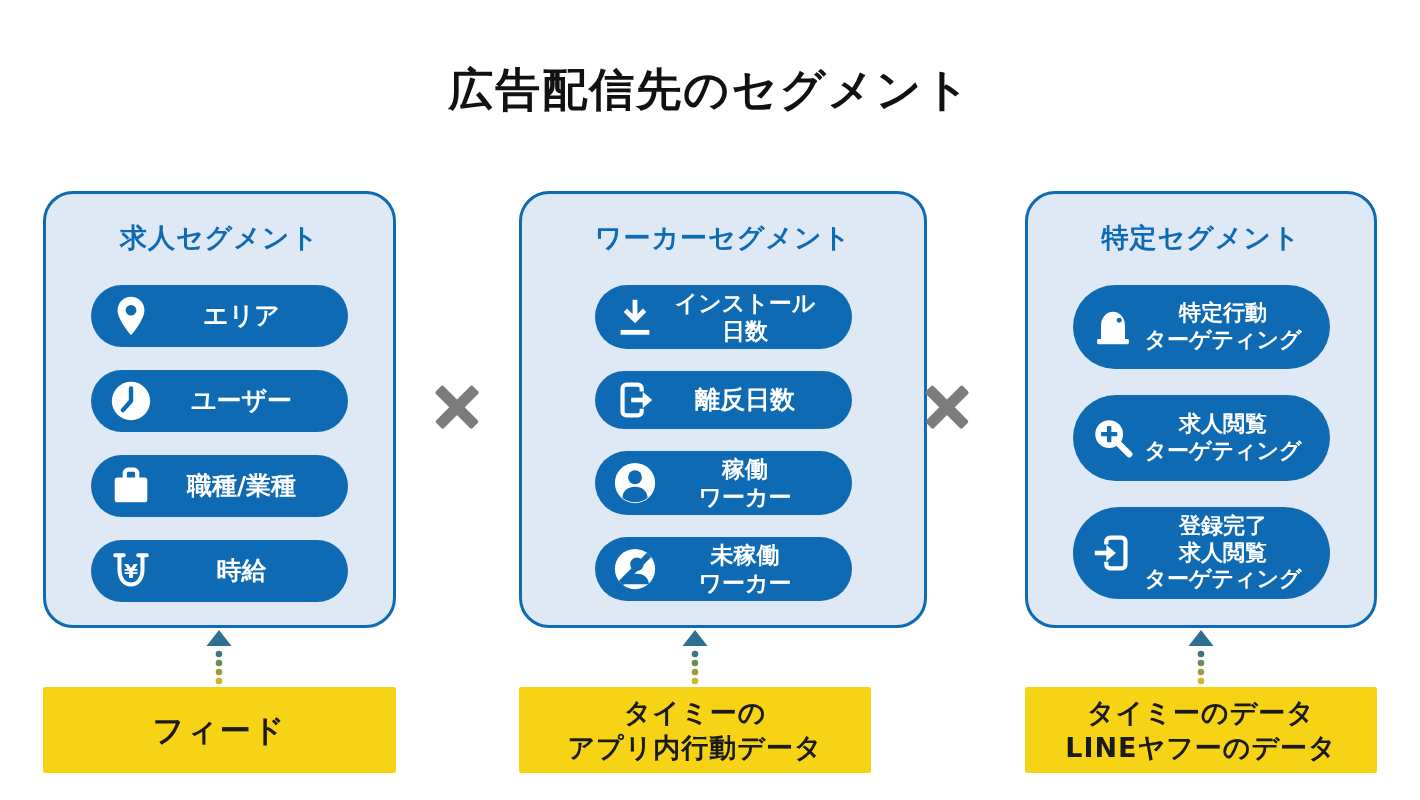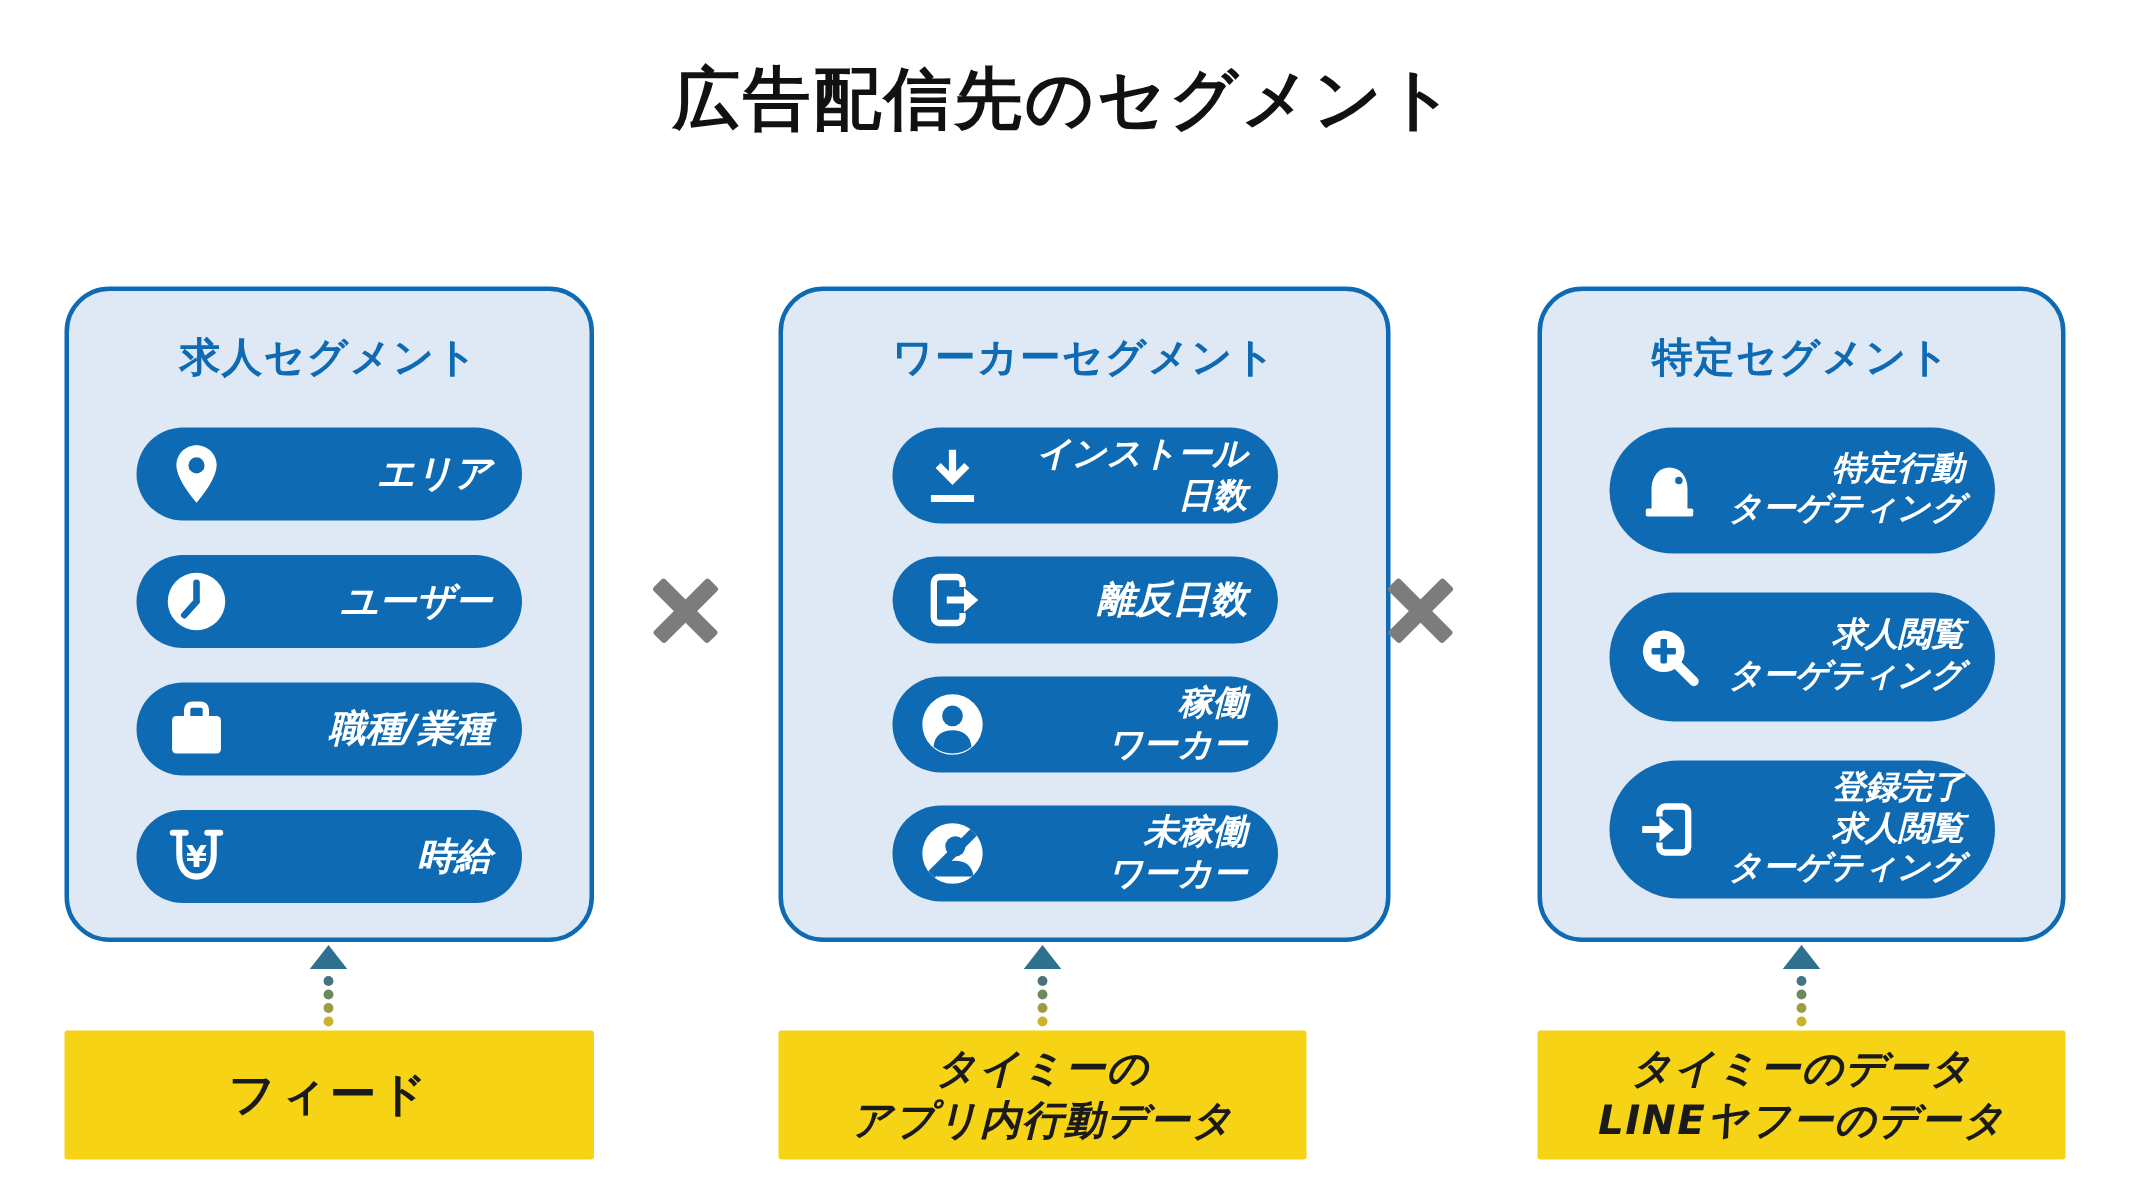--- a/index.html
+++ b/index.html
@@ -5,53 +5,53 @@
   :root{
     --blue:#0f6ab4; --card_bg:#dfe9f5; --yellow:#f6d415; --gray:#7c7c7c;
     --arrow_head:#2e7090; --dot1:#47737f; --dot2:#6d8a5e; --dot3:#9c9c43; --dot4:#cdb32a;
     --text_dark:#111111; --white:#ffffff;
   }
   *{margin:0;padding:0;box-sizing:border-box;}
   html,body{background:#fff;}
   body{font-family:"DejaVu Sans","Liberation Sans",sans-serif;}
   .stage{position:relative;width:1420px;height:800px;background:#fff;overflow:hidden;}
 
-  .title{position:absolute;top:36px;left:0;width:100%;text-align:center;
+  .title{position:absolute;top:60px;left:0;width:100%;text-align:center;
     font-size:45px;font-weight:900;letter-spacing:2px;color:var(--text_dark);}
 
   .card{position:absolute;top:191px;height:437px;background:var(--card_bg);
     border:3px solid var(--blue);border-radius:30px;}
   .card-header{text-align:center;padding-top:26px;font-size:27px;font-weight:bold;
     color:var(--blue);letter-spacing:1px;}
   .pills{margin-top:29px;display:flex;flex-direction:column;align-items:center;}
   .pills.g23{gap:23px}.pills.g22{gap:22px}.pills.g26{gap:26px}
   .pill{width:257px;background:var(--blue);border-radius:999px;display:flex;
     align-items:center;padding:0 14px 0 16px;}
   .pill .icon{flex:0 0 48px;height:48px;display:flex;align-items:center;justify-content:center;}
   .pill .icon svg{width:46px;height:46px;display:block;}
-  .pill-label{flex:1;text-align:right;color:#fff;font-weight:bold;line-height:1.22;
-    padding-right:6px;font-style:italic;}
+  .pill-label{flex:1;text-align:center;color:#fff;font-weight:bold;line-height:1.22;
+    padding-right:6px;}
   .fs26{font-size:25px}.fs24{font-size:23px}.fs23{font-size:22px}
   .h62{height:62px}.h64{height:64px}.h58{height:58px}.h84{height:84px}.h86{height:86px}.h92{height:92px}
   .ln{display:block;white-space:nowrap;}
 
   .xmark{position:absolute;width:40px;height:40px;}
   .xmark::before,.xmark::after{content:"";position:absolute;left:50%;top:50%;
     width:52px;height:10.5px;background:var(--gray);border-radius:2px;}
   .xmark::before{transform:translate(-50%,-50%) rotate(45deg);}
   .xmark::after{transform:translate(-50%,-50%) rotate(-45deg);}
 
   .arrow{position:absolute;top:629px;width:28px;height:58px;}
   .ah{fill:var(--arrow_head)}.d1{fill:var(--dot1)}.d2{fill:var(--dot2)}.d3{fill:var(--dot3)}.d4{fill:var(--dot4)}
 
   .source{position:absolute;top:687px;height:86px;background:var(--yellow);
     border-radius:2px;display:flex;flex-direction:column;align-items:center;
     justify-content:center;color:#1a1a1a;font-weight:900;line-height:1.3;}
   .source.one{font-size:31px;letter-spacing:2px;}
-  .source.two{font-size:27px;letter-spacing:1px;font-style:italic;}
+  .source.two{font-size:27px;letter-spacing:1px;}
 
   
   .w{fill:#fff}
   .b{fill:var(--blue)}
   .sw{stroke:#fff;fill:none}
   svg text{font-family:"DejaVu Sans","Liberation Sans",sans-serif;}
 </style>
 </head>
 <body>
 

